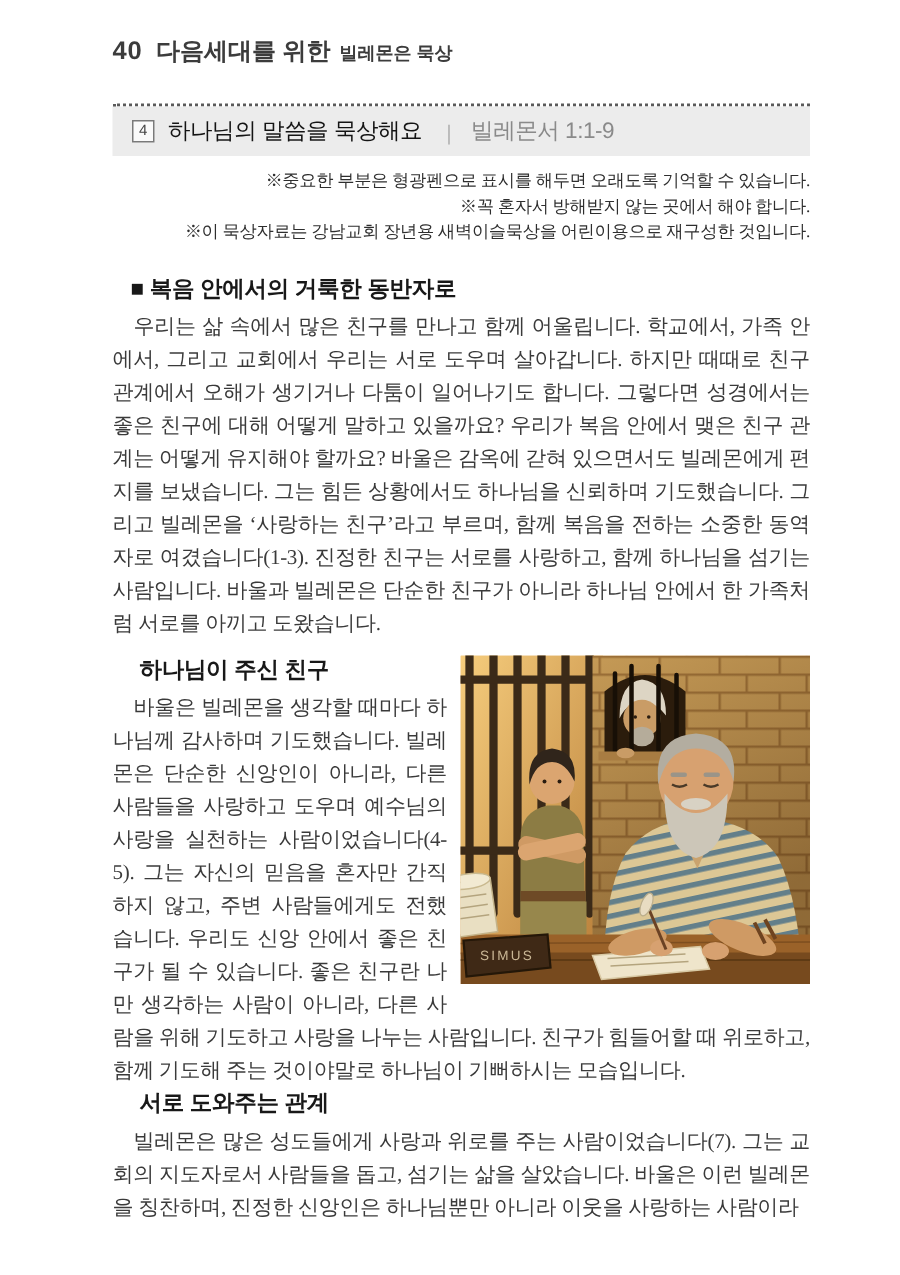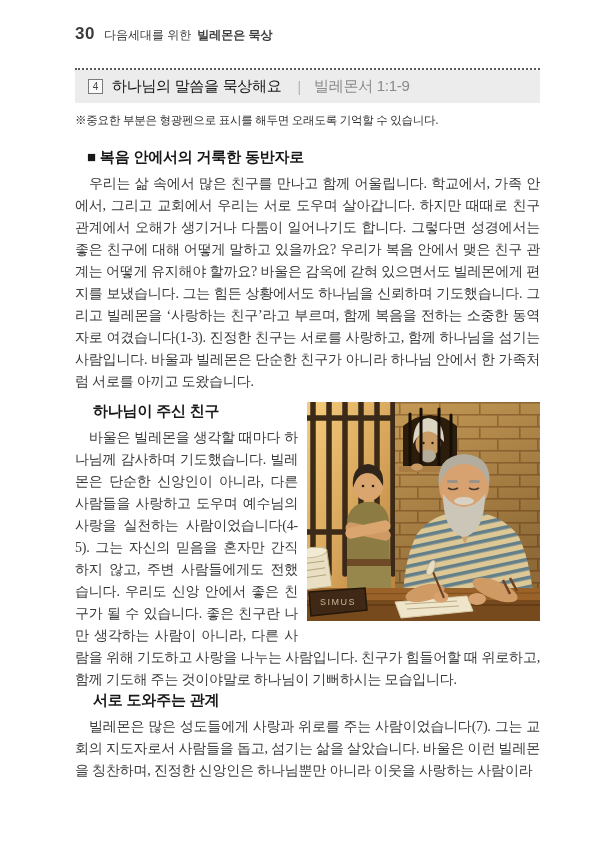--- a/index.html
+++ b/index.html
@@ -7,37 +7,37 @@
   .page {
     position:relative; width:600px; height:850px; background:#ffffff;
     overflow:hidden; font-family:"Liberation Serif", serif; color:#3a3a3a;
   }
   .content { position:absolute; left:75px; top:0; width:465px; }
 
   
   .running-head { margin-top:24px; display:flex; align-items:baseline;
     font-family:"Liberation Sans", sans-serif; color:#3c3c3c; }
   .running-head .pg { font-size:17px; font-weight:600; letter-spacing:0.5px; }
-  .running-head .pre { font-size:12px; margin-left:9px; }
+  .running-head .pre { font-size:16px; margin-left:9px;font-weight:bold; }
   .running-head .ttl { font-size:12px; font-weight:bold; margin-left:6px; }
 
   
   .titlebar { margin-top:24px; border-top:2px dotted #5a5a5a; }
   .titlebar-inner { background:#ececec; height:33px; display:flex; align-items:center;
     padding-left:13px; font-family:"Liberation Sans", sans-serif; }
   .badge { width:15px; height:15px; border:1.5px solid #7a7a7a; background:#fafafa;
     display:inline-flex; align-items:center; justify-content:center;
     font-size:10px; color:#444; flex:0 0 auto; }
   .lesson-title { font-size:15px; font-weight:normal; color:#141414; margin-left:9px; letter-spacing:-0.3px; }
   .sep { color:#b5b5b5; font-size:14px; margin:0 13px 0 16px; font-weight:300; }
   .scripture { font-size:15px; color:#8a8a8a; letter-spacing:-0.3px; }
 
   
   .notes { margin-top:9px; }
-  .note { font-size:11.5px; line-height:17px; color:#2e2e2e; letter-spacing:-0.2px; }
+  .note { font-size:11.5px; line-height:17px; color:#2e2e2e; letter-spacing:-0.2px;text-align:right; }
 
   
   .h-main { margin-top:19px; padding-left:12px; font-family:"Liberation Sans", sans-serif;
     font-size:15px; font-weight:bold; color:#181818; letter-spacing:-0.2px; }
   .h-sub { padding-left:18px; font-family:"Liberation Sans", sans-serif;
     font-size:15px; font-weight:bold; color:#181818; letter-spacing:-0.2px; }
   p.body {
     margin-top:6px; font-size:14px; line-height:22px; text-align:justify;
     word-break:break-all; color:#3a3a3a; text-indent:14px; letter-spacing:-0.2px;
   }
@@ -47,36 +47,38 @@
 
   .illu { float:right; margin:0 0 6px 9px; display:block; }
 </style>
 </head>
 <body>
 
 <div class="page">
   <div class="content">
 
     <div class="running-head">
-      <span class="pg">30</span>
+      <span class="pg">40</span>
       <span class="pre">다음세대를 위한</span>
       <span class="ttl">빌레몬은 묵상</span>
     </div>
 
     <div class="titlebar">
       <div class="titlebar-inner">
         <span class="badge">4</span>
         <span class="lesson-title">하나님의 말씀을 묵상해요</span>
         <span class="sep">|</span>
         <span class="scripture">빌레몬서 1:1-9</span>
       </div>
     </div>
 
     <div class="notes">
       <div class="note">※중요한 부분은 형광펜으로 표시를 해두면 오래도록 기억할 수 있습니다.</div>
+      <div class="note">※꼭 혼자서 방해받지 않는 곳에서 해야 합니다.</div>
+      <div class="note">※이 묵상자료는 강남교회 장년용 새벽이슬묵상을 어린이용으로 재구성한 것입니다.</div>
     </div>
 
     <div>
       <div class="h-main">■ 복음 안에서의 거룩한 동반자로</div>
       <p class="body">우리는 삶 속에서 많은 친구를 만나고 함께 어울립니다. 학교에서, 가족 안에서, 그리고 교회에서 우리는 서로 도우며 살아갑니다. 하지만 때때로 친구 관계에서 오해가 생기거나 다툼이 일어나기도 합니다. 그렇다면 성경에서는 좋은 친구에 대해 어떻게 말하고 있을까요?  우리가 복음 안에서 맺은 친구 관계는 어떻게 유지해야 할까요?  바울은 감옥에 갇혀 있으면서도 빌레몬에게 편지를 보냈습니다. 그는 힘든 상황에서도 하나님을 신뢰하며 기도했습니다. 그리고 빌레몬을 ‘사랑하는 친구’라고 부르며, 함께 복음을 전하는 소중한 동역자로 여겼습니다(1-3). 진정한 친구는 서로를 사랑하고, 함께 하나님을 섬기는 사람입니다. 바울과 빌레몬은 단순한 친구가 아니라 하나님 안에서 한 가족처럼 서로를 아끼고 도왔습니다.</p>
     </div>
 
     <div class="section-friend">
 
       <svg class="illu" width="233" height="219" viewBox="0 0 233 219">

